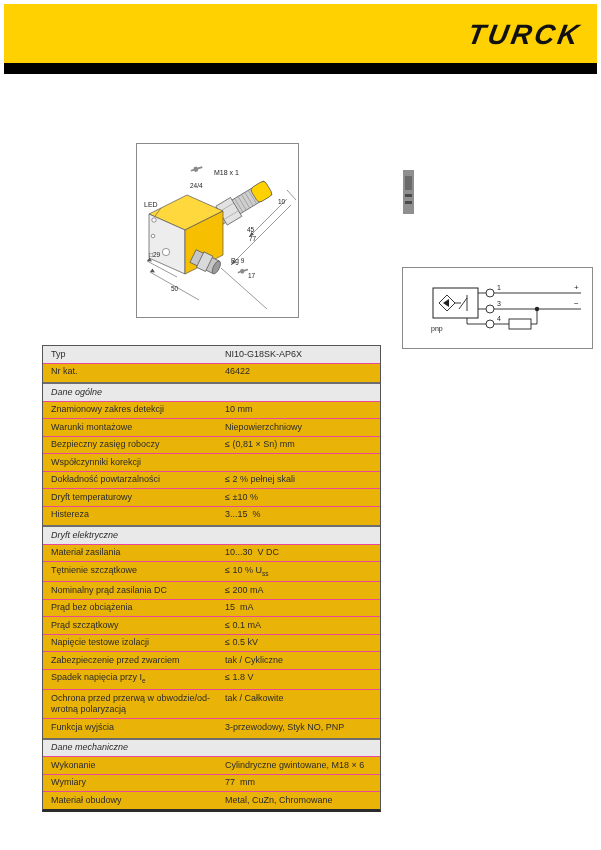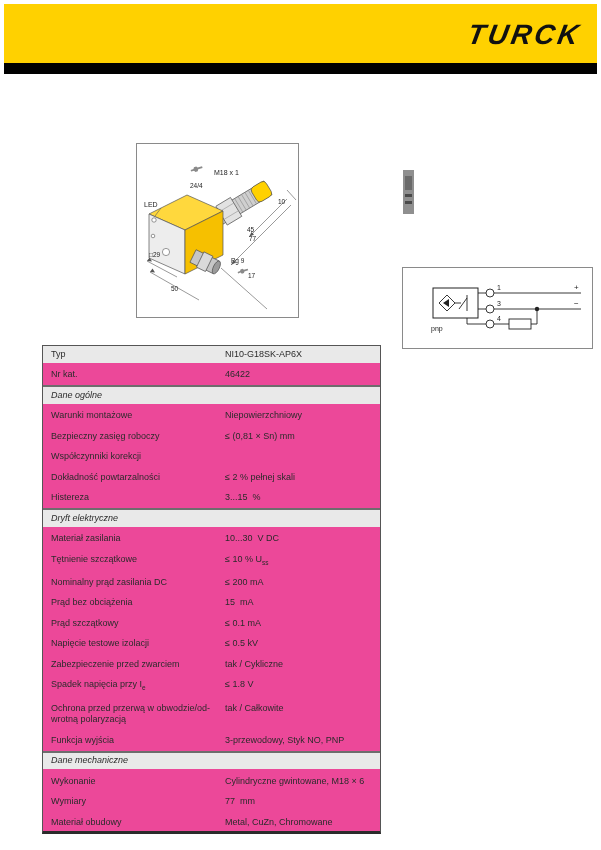--- a/index.html
+++ b/index.html
@@ -13,23 +13,23 @@
   .header-black{position:absolute;left:4px;top:63px;width:593px;height:11px;background:#000;}
   
   .drawing-panel{position:absolute;left:136px;top:143px;width:161px;height:173px;
         border:1px solid #8a8a8a;background:#fff;}
   .side-strip{position:absolute;left:403px;top:170px;width:11px;height:44px;background:#8f8f8f;}
   .side-strip i{display:block;width:7px;height:3px;background:#4a4a4a;margin:4px auto 0;}
   .side-strip i:first-child{margin-top:6px;height:14px;background:#6a6a6a;}
   .wiring-panel{position:absolute;left:402px;top:267px;width:189px;height:80px;
         border:1px solid #8a8a8a;background:#fff;}
   
-  .spec-table{position:absolute;left:42px;top:345px;width:337px;background:#ec4899;
+  .spec-table{position:absolute;left:42px;top:345px;width:337px;background:#eab308;
         border:1px solid #555;border-bottom:3px solid #2b2b2b;font-size:9px;line-height:11.5px;color:#2b2b2b;}
-  .t-row{display:flex;border-top:4px solid #ec4899;padding:2.5px 4px 2.5px 8px;}
+  .t-row{display:flex;border-top:1px solid #ec4899;padding:2.5px 4px 2.5px 8px;}
   .t-row:first-child{border-top:none;}
   .t-row.shaded{background:#e9e9e9;}
   .t-row.section{background:#e9e9e9;border-top:2px solid #6d6d6d;margin-top:2px;}
   .t-label{width:168px;flex:none;padding-right:6px;}
   .t-row.section .t-label{width:auto;font-style:italic;}
   .t-value{flex:1;white-space:pre-wrap;}
   sub{font-size:6.5px;}
   svg text{font-family:"Liberation Sans",sans-serif;fill:#222;}
 </style>
 </head>
@@ -166,35 +166,43 @@
         <div class="t-value"><span>NI10-G18SK-AP6X</span></div>
       </div>
       <div class="t-row">
         <div class="t-label"><span>Nr kat.</span></div>
         <div class="t-value"><span>46422</span></div>
       </div>
       <div class="t-row section">
         <div class="t-label"><span>Dane ogólne</span></div>
       </div>
       <div class="t-row">
+        <div class="t-label"><span>Znamionowy zakres detekcji</span></div>
+        <div class="t-value"><span>10 mm</span></div>
+      </div>
+      <div class="t-row">
         <div class="t-label"><span>Warunki montażowe</span></div>
         <div class="t-value"><span>Niepowierzchniowy</span></div>
       </div>
       <div class="t-row">
         <div class="t-label"><span>Bezpieczny zasięg roboczy</span></div>
         <div class="t-value"><span>≤ (0,81 × Sn) mm</span></div>
       </div>
       <div class="t-row">
         <div class="t-label"><span>Współczynniki korekcji</span></div>
       </div>
       <div class="t-row">
         <div class="t-label"><span>Dokładność powtarzalności</span></div>
         <div class="t-value"><span>≤ 2 % pełnej skali</span></div>
       </div>
       <div class="t-row">
+        <div class="t-label"><span>Dryft temperaturowy</span></div>
+        <div class="t-value"><span>≤ ±10 %</span></div>
+      </div>
+      <div class="t-row">
         <div class="t-label"><span>Histereza</span></div>
         <div class="t-value"><span>3...15  %</span></div>
       </div>
       <div class="t-row section">
         <div class="t-label"><span>Dryft elektryczne</span></div>
       </div>
       <div class="t-row">
         <div class="t-label"><span>Materiał zasilania</span></div>
         <div class="t-value"><span>10...30  V DC</span></div>
       </div>

